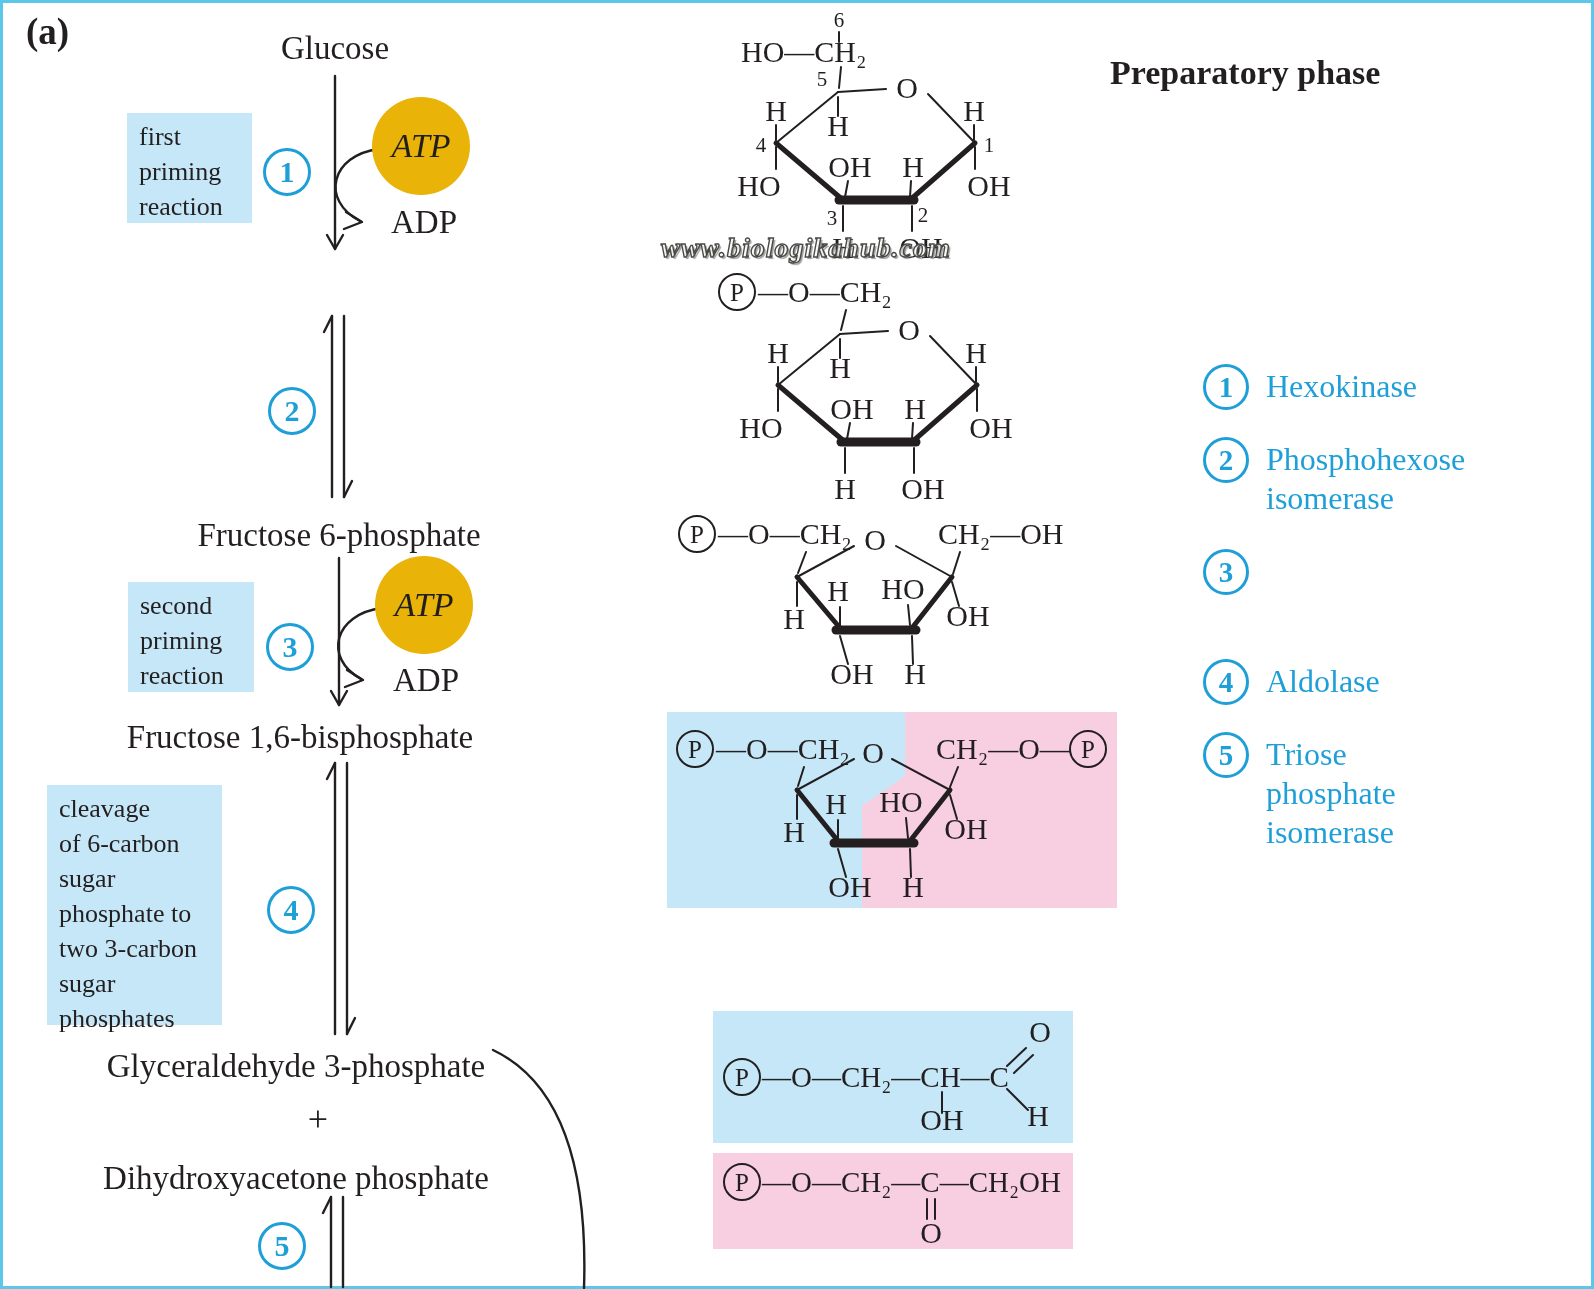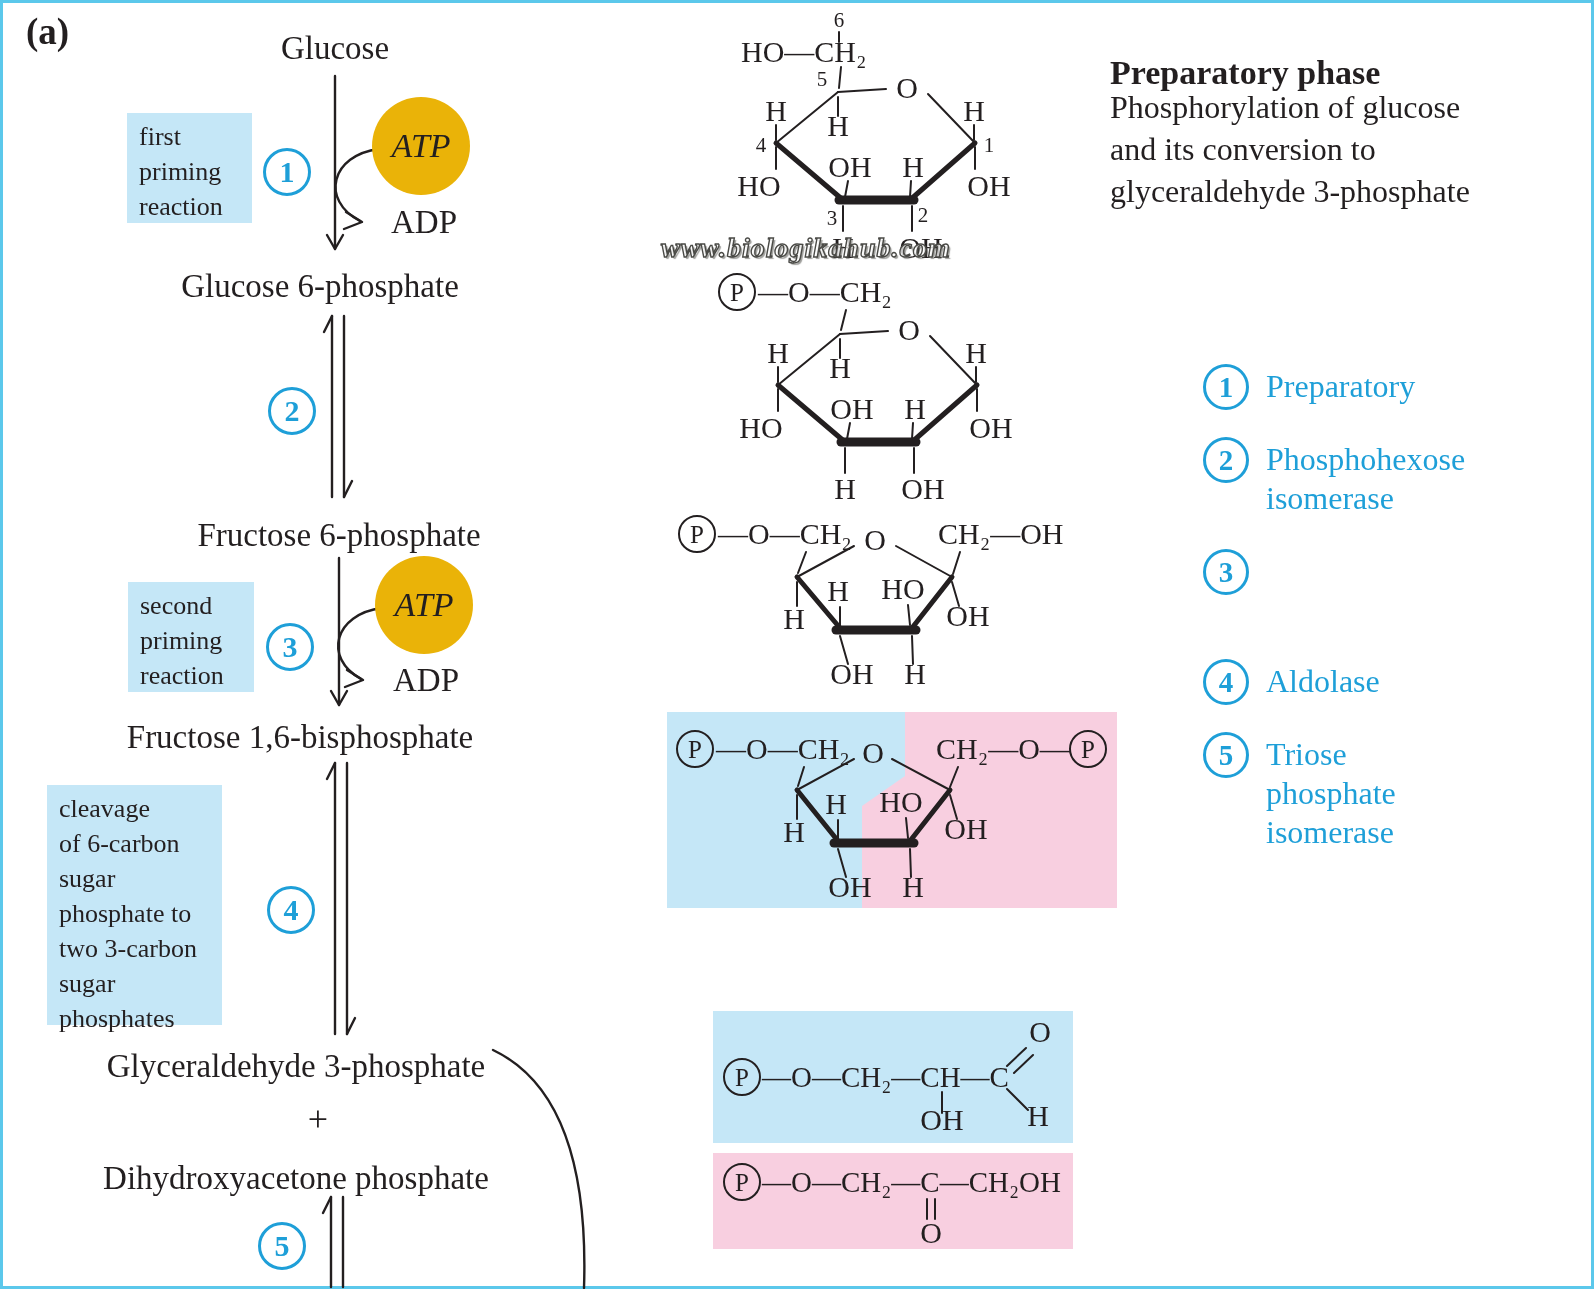--- a/index.html
+++ b/index.html
@@ -244,21 +244,20 @@
       <text class="atom chainlbl small29" x="762" y="1192">—O—CH₂—C—CH₂OH</text>
       <path class="bond" d="M927,1199 L927,1219"></path>
       <path class="bond" d="M935,1199 L935,1219"></path>
       <text class="atom" x="931" y="1243">O</text>
     </g>
   </svg>
 
   <div class="abs panel-label">(a)</div>
 
   <div class="abs metabolite" style="left:335px;top:30px;">Glucose</div>
-  <div class="abs metabolite" style="left:320px;top:268px;">Glucose 6-phosphate</div>
   <div class="abs metabolite" style="left:339px;top:517px;">Fructose 6-phosphate</div>
   <div class="abs metabolite" style="left:300px;top:719px;">Fructose 1,6-bisphosphate</div>
   <div class="abs metabolite" style="left:296px;top:1048px;">Glyceraldehyde 3-phosphate</div>
   <div class="abs plus" style="left:318px;top:1098px;">+</div>
   <div class="abs metabolite" style="left:296px;top:1160px;">Dihydroxyacetone phosphate</div>
 
   <div class="abs note-box" style="left:127px;top:113px;width:125px;height:110px;">first
 priming
 reaction</div>
   <div class="abs note-box" style="left:128px;top:582px;width:126px;height:110px;">second
@@ -277,27 +276,24 @@
   <div class="abs step-circle" style="left:266px;top:623px;">3</div>
   <div class="abs step-circle" style="left:267px;top:886px;">4</div>
   <div class="abs step-circle" style="left:258px;top:1222px;">5</div>
 
   <div class="abs atp-circle" style="left:372px;top:97px;">ATP</div>
   <div class="abs adp-label" style="left:391px;top:204px;">ADP</div>
   <div class="abs atp-circle" style="left:375px;top:556px;">ATP</div>
   <div class="abs adp-label" style="left:393px;top:662px;">ADP</div>
 
   <div class="abs phase-title" style="left:1110px;top:14px;margin-top:40px;">Preparatory phase</div>
-  <div class="abs phase-subtitle" style="left:1110px;top:86px;width:460px;">Phosphorylation of glucose
-and its conversion to
-glyceraldehyde 3-phosphate</div>
 
   <div class="abs enzyme-row" style="left:1203px;top:364px;">
     <span class="enzyme-num">1</span>
-    <span class="enzyme-name">Preparatory</span>
+    <span class="enzyme-name">Hexokinase</span>
   </div>
   <div class="abs enzyme-row" style="left:1203px;top:437px;">
     <span class="enzyme-num">2</span>
     <span class="enzyme-name">Phosphohexose
 isomerase</span>
   </div>
   <div class="abs enzyme-row" style="left:1203px;top:549px;">
     <span class="enzyme-num">3</span>
   </div>
   <div class="abs enzyme-row" style="left:1203px;top:659px;">

